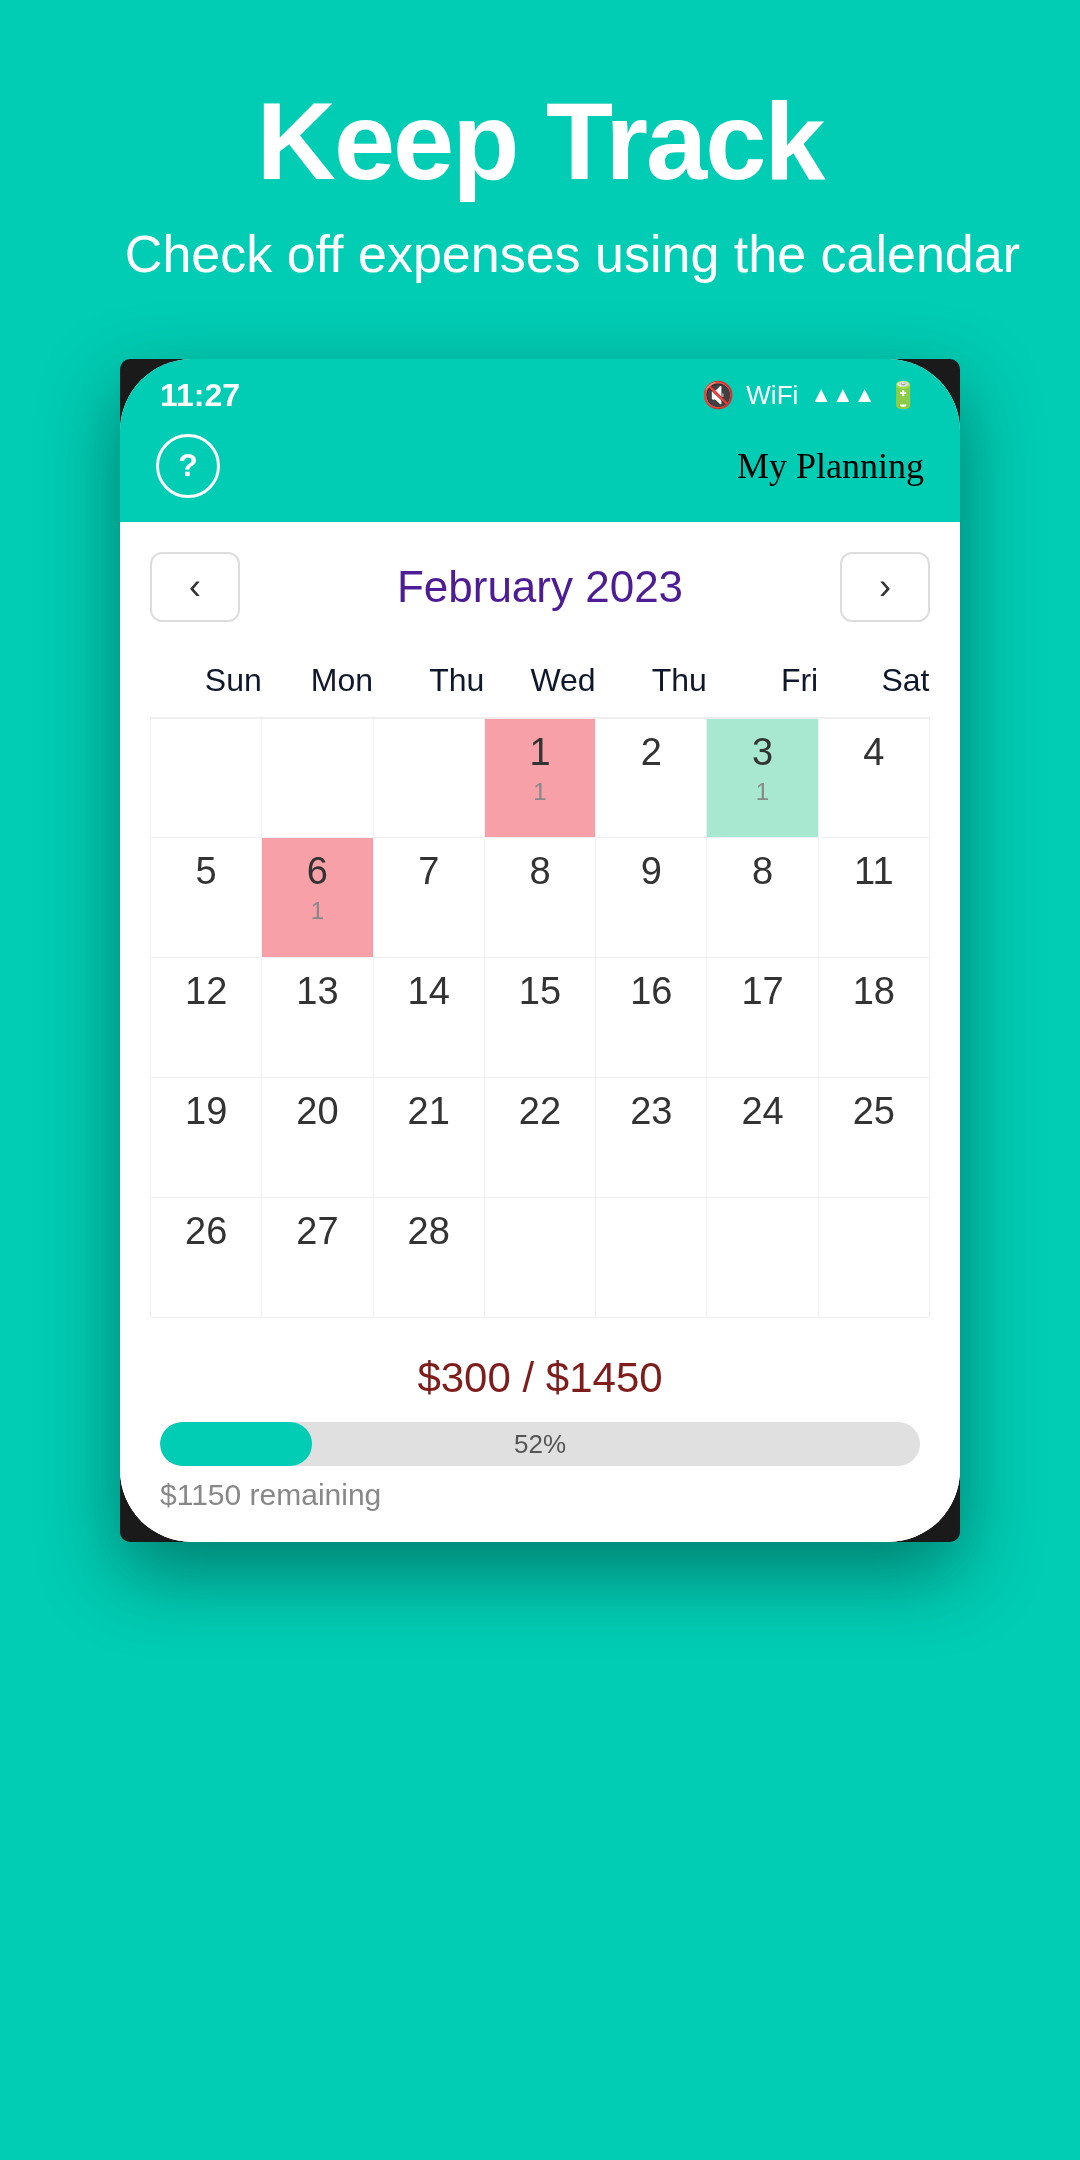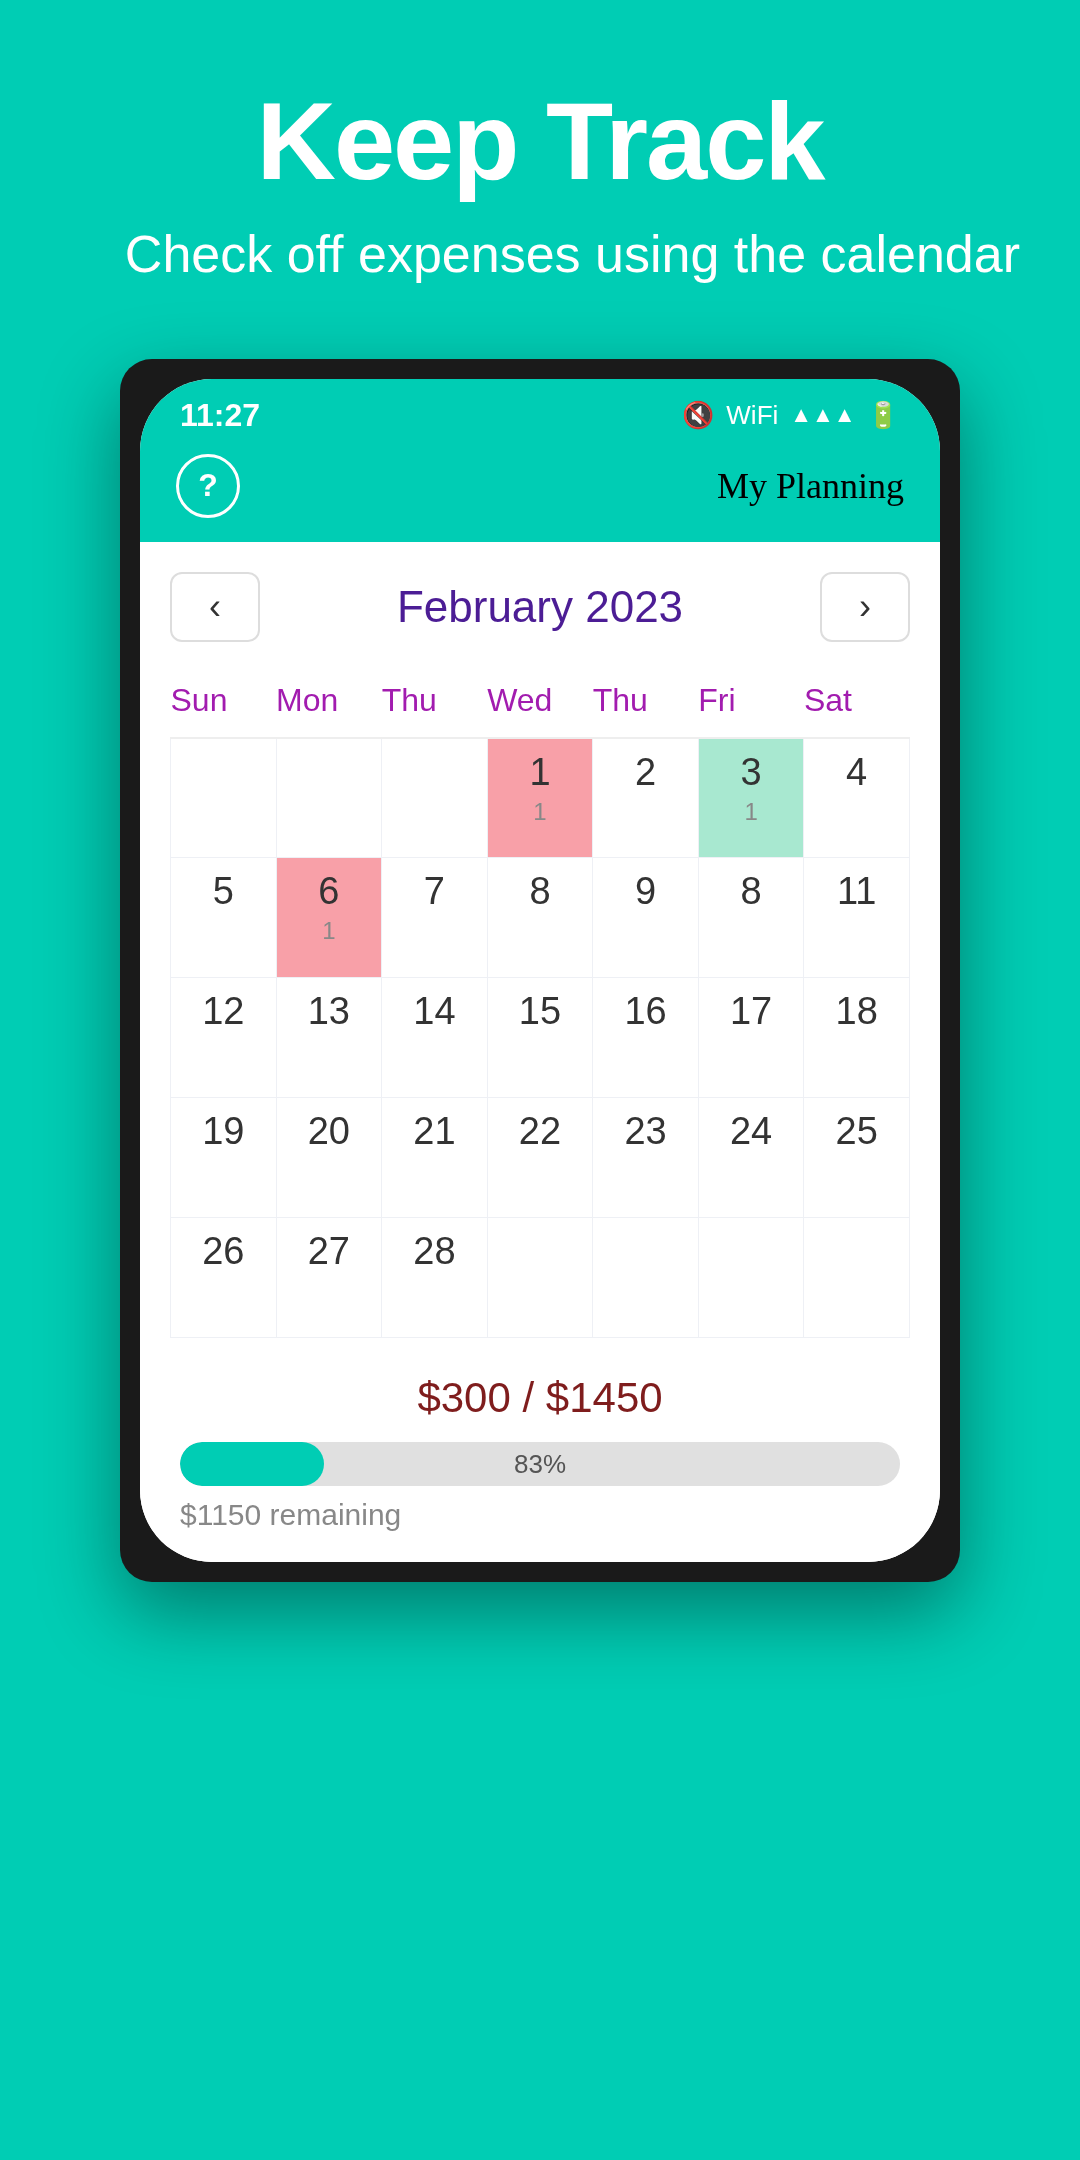--- a/index.html
+++ b/index.html
@@ -41,22 +41,21 @@
 
     .phone-wrapper {
       position: relative;
       width: 840px;
       margin: 30px auto 0;
     }
 
     .phone-frame {
       width: 840px;
       background: #1a1a1a;
-      border-radius: 32px;
-      padding: 20px;
+      border-radius: 10px;
       box-shadow: 0 30px 80px rgba(0,0,0,0.4);
       position: relative;
     }
 
     .phone-inner {
       background: white;
       border-radius: 72px;
       overflow: hidden;
       position: relative;
     }
@@ -145,23 +144,23 @@
       font-weight: 400;
       color: #4c1d95;
     }
 
     .calendar-grid {
       width: 100%;
       border-collapse: collapse;
     }
 
     .calendar-grid th {
-      text-align: left;
+      text-align: right;
       font-size: 32px;
-      color: #a21caf;
+      color: #0f172a;
       font-weight: 400;
       padding: 10px 0 18px;
       border-bottom: 2px solid #eee;
     }
 
     .calendar-grid td {
       text-align: center;
       height: 120px;
       font-size: 38px;
       color: #333;
@@ -402,21 +401,21 @@
                 <td></td>
               </tr>
             </tbody>
         </table>
       </div>
 
       <div class="progress-section">
         <div class="budget-text">$300 / $1450</div>
         <div class="progress-bar-container">
           <div class="progress-bar-fill" id="progress-fill" style="width: 20%;"></div>
-          <span class="progress-label">83%</span>
+          <span class="progress-label">52%</span>
         </div>
         <div class="remaining-text">$1150 remaining</div>
       </div>
 
       <div class="white-bottom"></div>
 
     </div>
   </div>
 </div>
 

